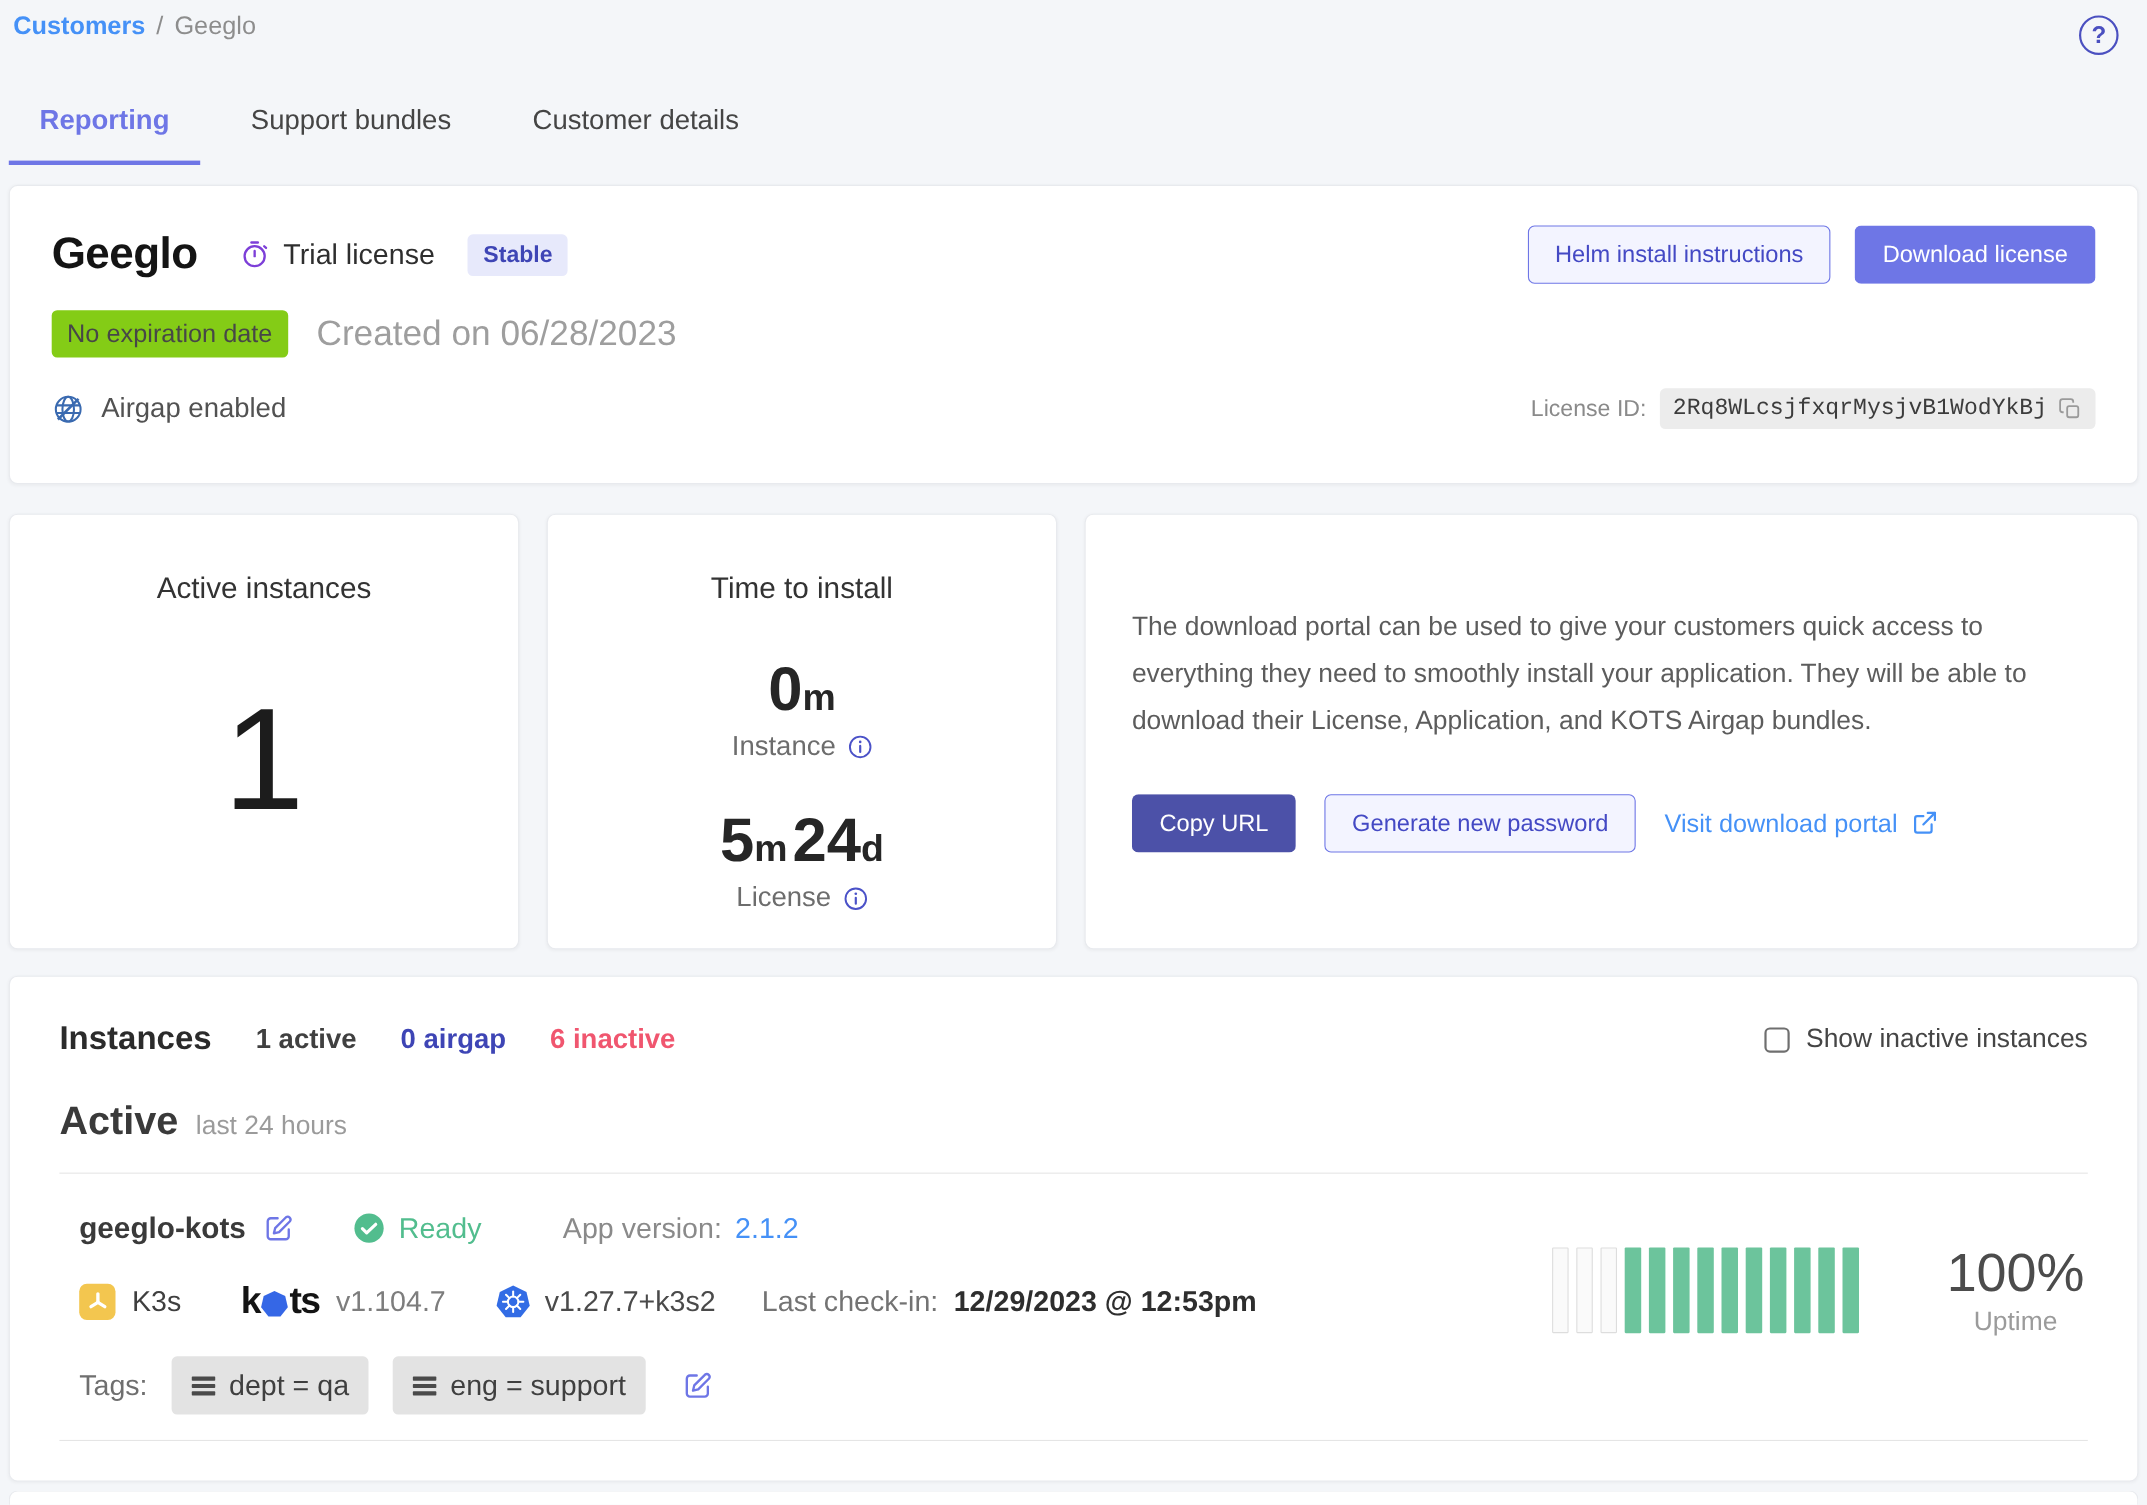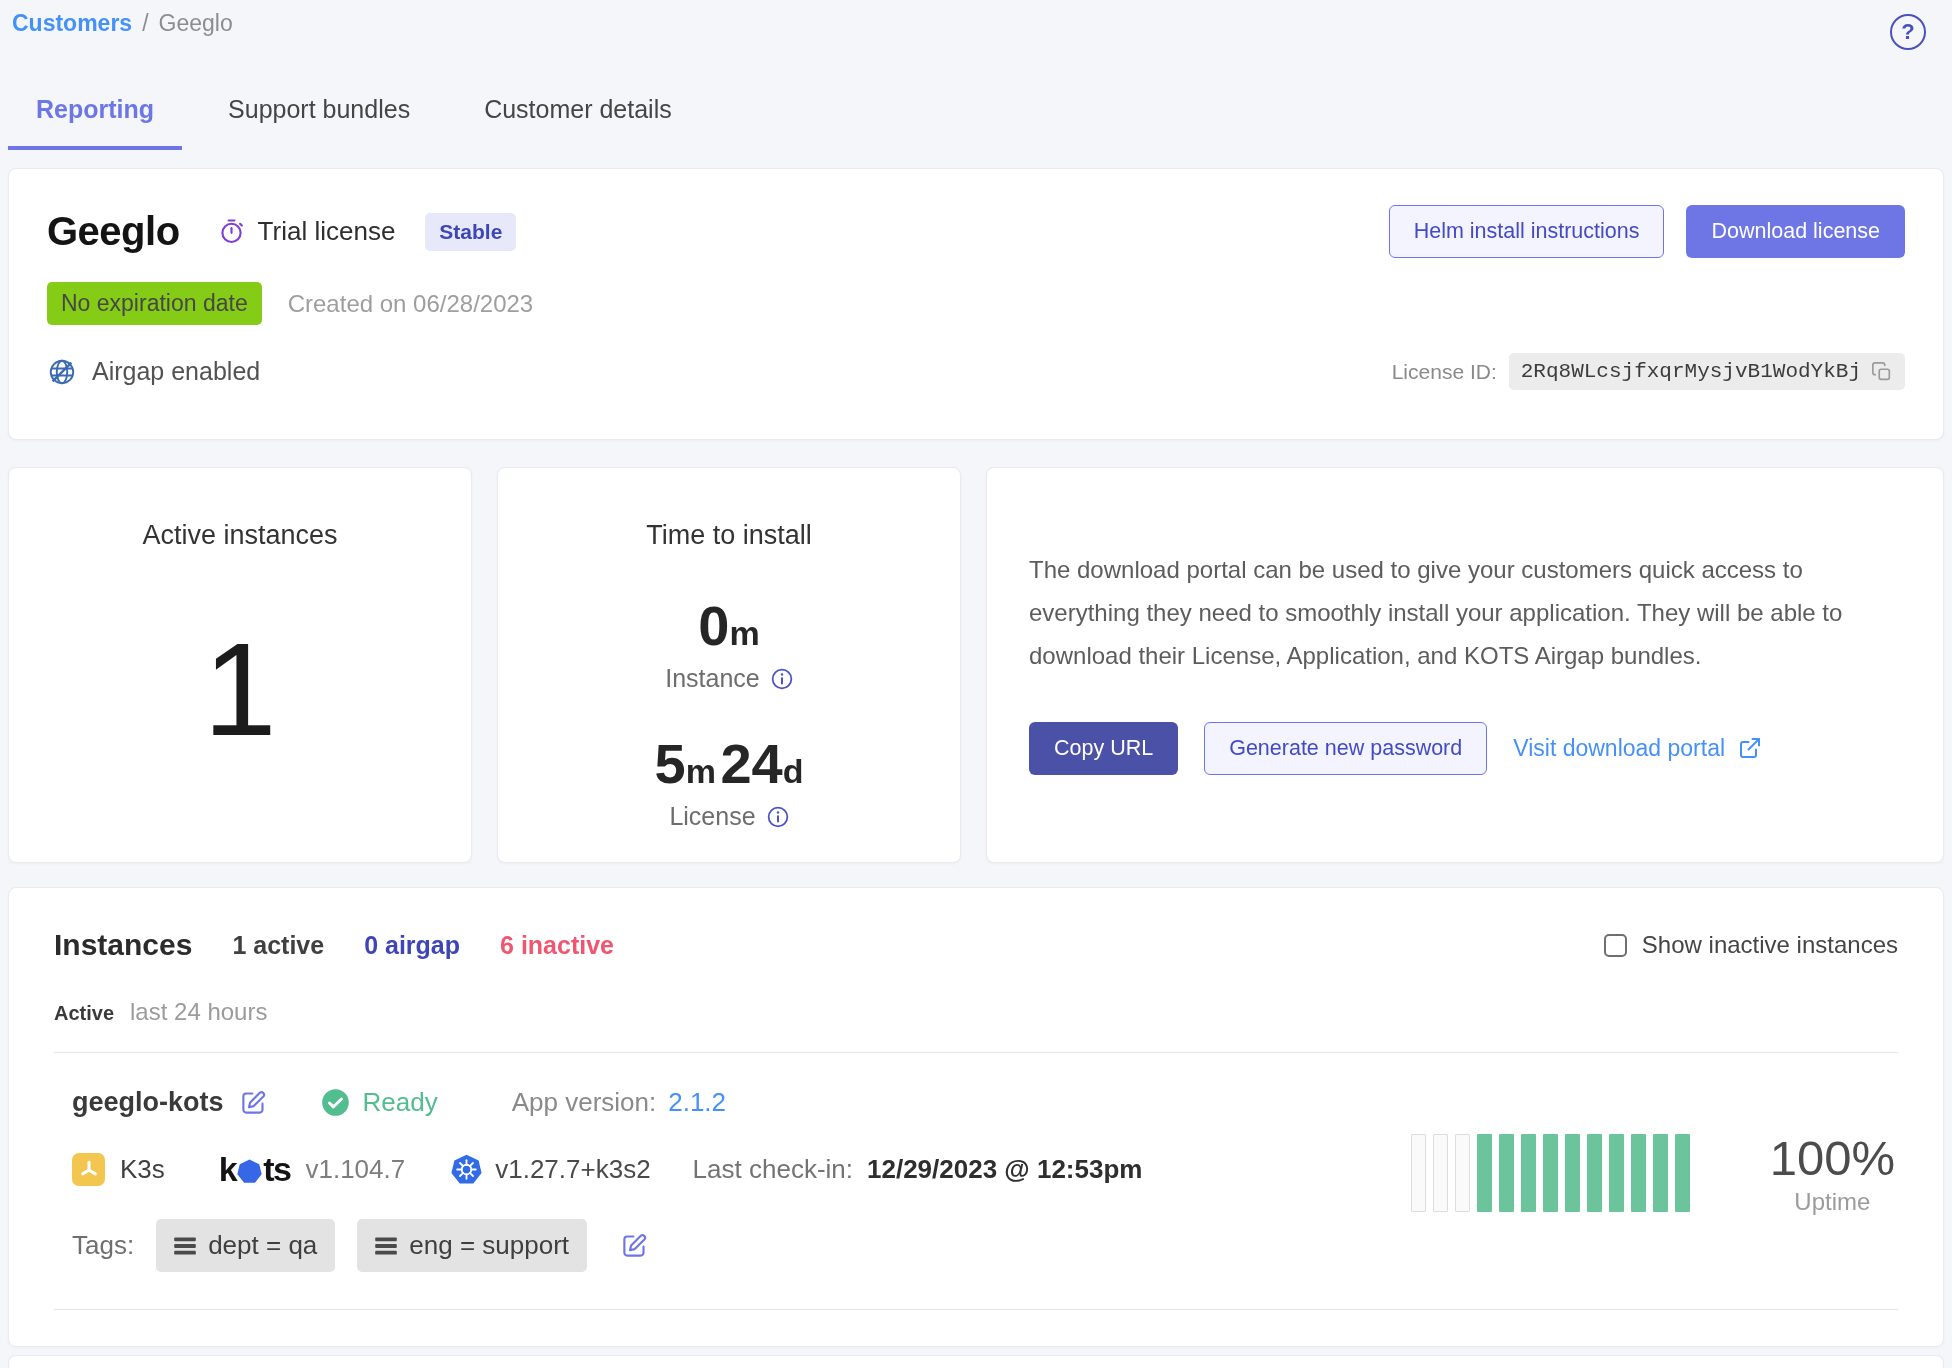--- a/index.html
+++ b/index.html
@@ -37,21 +37,21 @@
   .cust-name { font-size:40px; font-weight:800; color:#141414; letter-spacing:-.5px; }
   .license-type { display:flex; align-items:center; gap:13px; margin-left:38px; font-size:26px; color:#2e2e2e; }
   .badge-stable { margin-left:30px; background:#e7e9fb; color:#3e45b5; font-size:21px; font-weight:600; padding:7px 14px; border-radius:5px; }
   .cust-buttons { margin-left:auto; display:flex; gap:22px; }
   .btn { font-size:21.5px; border-radius:6px; padding:13px 24px; cursor:pointer; border:1px solid transparent; font-family:"Liberation Sans",sans-serif; }
   .btn-outline-indigo { background:#f3f4ff; border-color:#6e76e6; color:#4449c4; }
   .btn-solid-indigo { background:#6e76e6; color:#fff; }
   .btn-dark-indigo { background:#4c51a8; color:#fff; }
   .cust-row2 { display:flex; align-items:center; margin-top:24px; gap:26px; }
   .chip-gray { background:#84cc16; color:#474747; font-size:23px; padding:8px 14px; border-radius:5px; }
-  .created { color:#9e9e9e; font-size:24px; }
+  .created { color:#9e9e9e; font-size:32px; }
   .cust-row3 { display:flex; align-items:center; margin-top:28px; }
   .airgap { display:flex; align-items:center; gap:15px; font-size:25px; color:#525252; }
   .license-id-wrap { margin-left:auto; display:flex; align-items:center; gap:12px; font-size:21px; color:#8a8a8a; }
   .license-chip { background:#ececec; border-radius:5px; padding:7px 12px; display:flex; align-items:center; gap:10px;
                   font-family:"Liberation Mono", monospace; font-size:21px; color:#3c3c3c; }
   .icon-btn { cursor:pointer; display:inline-flex; align-items:center; }
 
   
   .stats { display:flex; gap:25px; margin-top:27px; height:396px; }
   .stat-card { width:464px; display:flex; flex-direction:column; align-items:center; flex-shrink:0; }
@@ -78,21 +78,21 @@
   .instances-card { margin-top:24px; height:460px; padding:40px 45px 0; position:relative; }
   .inst-head { display:flex; align-items:center; }
   .inst-title { font-size:30px; font-weight:700; color:#2b2b2b; }
   .count { font-size:25px; margin-left:40px; font-weight:600; cursor:pointer; }
   .count-active { color:#404040;text-align:center; }
   .count-airgap { color:#3e45b5; }
   .count-inactive { color:#f0566f; }
   .show-inactive { margin-left:auto; display:flex; align-items:center; gap:15px; font-size:24px; color:#454545; }
   .checkbox { width:23px; height:23px; border:2px solid #6f6f6f; border-radius:5px; background:#fff; cursor:pointer; }
   .group-head { margin-top:36px; display:flex; align-items:baseline; gap:16px; }
-  .group-title { font-size:20px; font-weight:700; color:#3a3a3a; }
+  .group-title { font-size:36px; font-weight:700; color:#3a3a3a; }
   .group-sub { font-size:24px; color:#9b9b9b; }
   .divider { border-top:1px solid #e5e5e5; margin-top:26px; }
   .inst-body { padding:34px 0 0 18px; }
   .irow { display:flex; align-items:center; }
   .irow2 { margin-top:32px; }
   .irow3 { margin-top:30px; }
   .inst-name { font-size:27px; font-weight:700; color:#3a3a3a; }
   .name-edit { margin-left:16px; }
   .status { display:flex; align-items:center; gap:13px; margin-left:54px; font-size:26px; color:#52bd8e; }
   .appver-label { margin-left:74px; font-size:26px; color:#8a8a8a; }

